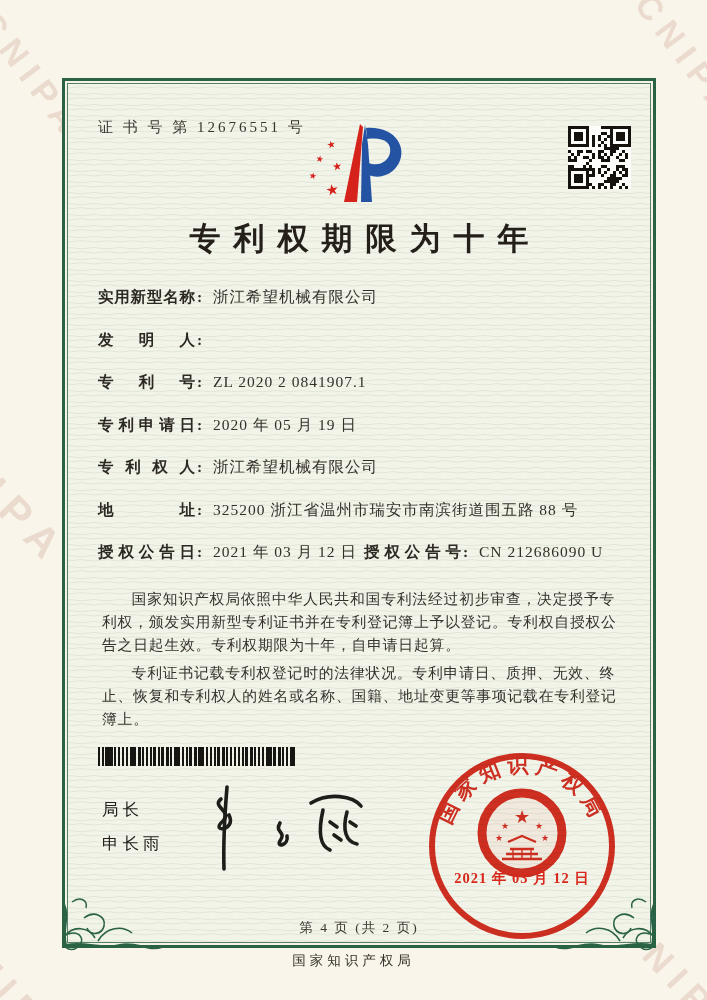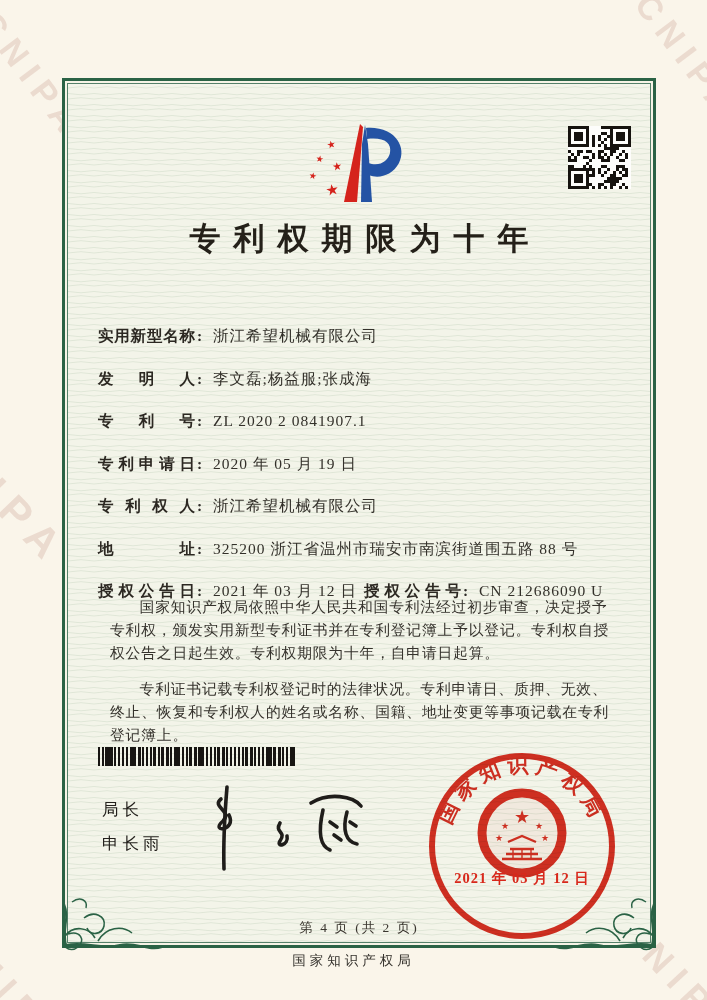--- a/index.html
+++ b/index.html
@@ -19,30 +19,30 @@
   .guilloche{position:absolute;left:3px;top:3px;width:582px;height:858px;opacity:.8;}
 
   .certno{position:absolute;left:33px;top:37px;font-size:15px;letter-spacing:3px;color:#3a362f;}
   .logo{position:absolute;left:236px;top:33px;width:112px;height:99px;}
   .qr{position:absolute;left:503px;top:45px;width:63px;height:63px;background:#fdfdfb;}
   .qr i{position:absolute;width:3px;height:3px;background:#16130f;}
 
   .title{position:absolute;left:0;right:0;top:137px;text-align:center;font-size:31px;font-weight:bold;
          letter-spacing:13px;text-indent:13px;color:#242019;}
 
-  .fields{position:absolute;left:33px;top:206px;width:540px;font-size:15.5px;margin-top:39px;}
+  .fields{position:absolute;left:33px;top:206px;width:540px;font-size:15.5px;}
   .frow{display:flex;align-items:baseline;height:42.5px;position:relative;}
   .flabel{display:inline-block;width:97px;text-align:justify;text-align-last:justify;font-weight:600;color:#2c2822;}
   .fcolon{display:inline-block;width:16px;font-weight:600;padding-left:2px;}
   .fvalue{letter-spacing:1px;color:#33302a;}
   .pair2{position:absolute;left:266px;top:0;display:flex;align-items:baseline;height:42.5px;}
 
   .paras{position:absolute;left:33px;top:503px;width:527px;font-size:14.8px;line-height:23.2px;
          letter-spacing:0.8px;color:#35322c;}
-  .paras p{margin:12px;text-indent:2em;}
+  .paras p{margin:4px;text-indent:2em;}
 
   .barcode{position:absolute;left:33px;top:666px;width:197px;height:19px;background:
     repeating-linear-gradient(90deg,#171512 0 2px,rgba(0,0,0,0) 2px 4px),
     repeating-linear-gradient(90deg,#171512 0 1px,rgba(0,0,0,0) 1px 7px),
     repeating-linear-gradient(90deg,rgba(0,0,0,0) 0 9px,#171512 9px 12px,rgba(0,0,0,0) 12px 23px);}
 
   .director-title{position:absolute;left:37px;top:718px;font-size:16.5px;letter-spacing:4px;color:#23201c;}
   .director-name{position:absolute;left:37px;top:752px;font-size:16.5px;letter-spacing:4px;color:#23201c;}
   .signature{position:absolute;left:118px;top:698px;width:214px;height:98px;}
 
@@ -223,20 +223,21 @@
         <path d="M0 818 q13 -2.6 26 0 q13 -2.6 26 0 q13 -2.6 26 0 q13 -2.6 26 0 q13 -2.6 26 0 q13 -2.6 26 0 q13 -2.6 26 0 q13 -2.6 26 0 q13 -2.6 26 0 q13 -2.6 26 0 q13 -2.6 26 0 q13 -2.6 26 0 q13 -2.6 26 0 q13 -2.6 26 0 q13 -2.6 26 0 q13 -2.6 26 0 q13 -2.6 26 0 q13 -2.6 26 0 q13 -2.6 26 0 q13 -2.6 26 0 q13 -2.6 26 0 q13 -2.6 26 0 q13 -2.6 26 0" stroke="#dbe3d3" stroke-width="1" fill="none"></path>
         <path d="M0 823.5 q13 2.6 26 0 q13 2.6 26 0 q13 2.6 26 0 q13 2.6 26 0 q13 2.6 26 0 q13 2.6 26 0 q13 2.6 26 0 q13 2.6 26 0 q13 2.6 26 0 q13 2.6 26 0 q13 2.6 26 0 q13 2.6 26 0 q13 2.6 26 0 q13 2.6 26 0 q13 2.6 26 0 q13 2.6 26 0 q13 2.6 26 0 q13 2.6 26 0 q13 2.6 26 0 q13 2.6 26 0 q13 2.6 26 0 q13 2.6 26 0 q13 2.6 26 0" stroke="#dbe3d3" stroke-width="1" fill="none"></path>
         <path d="M0 829 q13 -2.6 26 0 q13 -2.6 26 0 q13 -2.6 26 0 q13 -2.6 26 0 q13 -2.6 26 0 q13 -2.6 26 0 q13 -2.6 26 0 q13 -2.6 26 0 q13 -2.6 26 0 q13 -2.6 26 0 q13 -2.6 26 0 q13 -2.6 26 0 q13 -2.6 26 0 q13 -2.6 26 0 q13 -2.6 26 0 q13 -2.6 26 0 q13 -2.6 26 0 q13 -2.6 26 0 q13 -2.6 26 0 q13 -2.6 26 0 q13 -2.6 26 0 q13 -2.6 26 0 q13 -2.6 26 0" stroke="#dbe3d3" stroke-width="1" fill="none"></path>
         <path d="M0 834.5 q13 2.6 26 0 q13 2.6 26 0 q13 2.6 26 0 q13 2.6 26 0 q13 2.6 26 0 q13 2.6 26 0 q13 2.6 26 0 q13 2.6 26 0 q13 2.6 26 0 q13 2.6 26 0 q13 2.6 26 0 q13 2.6 26 0 q13 2.6 26 0 q13 2.6 26 0 q13 2.6 26 0 q13 2.6 26 0 q13 2.6 26 0 q13 2.6 26 0 q13 2.6 26 0 q13 2.6 26 0 q13 2.6 26 0 q13 2.6 26 0 q13 2.6 26 0" stroke="#dbe3d3" stroke-width="1" fill="none"></path>
         <path d="M0 840 q13 -2.6 26 0 q13 -2.6 26 0 q13 -2.6 26 0 q13 -2.6 26 0 q13 -2.6 26 0 q13 -2.6 26 0 q13 -2.6 26 0 q13 -2.6 26 0 q13 -2.6 26 0 q13 -2.6 26 0 q13 -2.6 26 0 q13 -2.6 26 0 q13 -2.6 26 0 q13 -2.6 26 0 q13 -2.6 26 0 q13 -2.6 26 0 q13 -2.6 26 0 q13 -2.6 26 0 q13 -2.6 26 0 q13 -2.6 26 0 q13 -2.6 26 0 q13 -2.6 26 0 q13 -2.6 26 0" stroke="#dbe3d3" stroke-width="1" fill="none"></path>
         <path d="M0 845.5 q13 2.6 26 0 q13 2.6 26 0 q13 2.6 26 0 q13 2.6 26 0 q13 2.6 26 0 q13 2.6 26 0 q13 2.6 26 0 q13 2.6 26 0 q13 2.6 26 0 q13 2.6 26 0 q13 2.6 26 0 q13 2.6 26 0 q13 2.6 26 0 q13 2.6 26 0 q13 2.6 26 0 q13 2.6 26 0 q13 2.6 26 0 q13 2.6 26 0 q13 2.6 26 0 q13 2.6 26 0 q13 2.6 26 0 q13 2.6 26 0 q13 2.6 26 0" stroke="#dbe3d3" stroke-width="1" fill="none"></path>
         <path d="M0 851 q13 -2.6 26 0 q13 -2.6 26 0 q13 -2.6 26 0 q13 -2.6 26 0 q13 -2.6 26 0 q13 -2.6 26 0 q13 -2.6 26 0 q13 -2.6 26 0 q13 -2.6 26 0 q13 -2.6 26 0 q13 -2.6 26 0 q13 -2.6 26 0 q13 -2.6 26 0 q13 -2.6 26 0 q13 -2.6 26 0 q13 -2.6 26 0 q13 -2.6 26 0 q13 -2.6 26 0 q13 -2.6 26 0 q13 -2.6 26 0 q13 -2.6 26 0 q13 -2.6 26 0 q13 -2.6 26 0" stroke="#dbe3d3" stroke-width="1" fill="none"></path>
         <path d="M0 856.5 q13 2.6 26 0 q13 2.6 26 0 q13 2.6 26 0 q13 2.6 26 0 q13 2.6 26 0 q13 2.6 26 0 q13 2.6 26 0 q13 2.6 26 0 q13 2.6 26 0 q13 2.6 26 0 q13 2.6 26 0 q13 2.6 26 0 q13 2.6 26 0 q13 2.6 26 0 q13 2.6 26 0 q13 2.6 26 0 q13 2.6 26 0 q13 2.6 26 0 q13 2.6 26 0 q13 2.6 26 0 q13 2.6 26 0 q13 2.6 26 0 q13 2.6 26 0" stroke="#dbe3d3" stroke-width="1" fill="none"></path>
       </svg>
 
+    <div class="certno">证 书 号 第 12676551 号</div>
 
     <svg class="logo" viewBox="0 0 112 99">
       <polygon points="59,10 62,13 56,88 43,88" fill="#d5231c"></polygon>
       <polygon points="64,11 61,30 60,88 71,88 67,30" fill="#2453a4"></polygon>
       <path d="M65,14 C95,12 106,34 98,49 C91,62 77,65 68,61 L67,49 C79,53 87,47 89,39 C91,28 82,23 66,25 Z" fill="#2453a4"></path>
       <text x="30" y="34" font-size="10" fill="#d5231c" text-anchor="middle" transform="rotate(-12 30 30)">★</text>
       <text x="19" y="48" font-size="9" fill="#d5231c" text-anchor="middle" transform="rotate(10 19 44)">★</text>
       <text x="36" y="56" font-size="11" fill="#d5231c" text-anchor="middle" transform="rotate(-8 36 52)">★</text>
       <text x="12" y="65" font-size="9" fill="#d5231c" text-anchor="middle" transform="rotate(12 12 61)">★</text>
       <text x="31" y="81" font-size="15" fill="#d5231c" text-anchor="middle" transform="rotate(-10 31 75)">★</text>
@@ -458,21 +459,20 @@
 
     <div class="fields">
       <div class="frow">
         <span class="flabel">实用新型名称</span>
           <span class="fcolon">:</span>
         <span class="fvalue">浙江希望机械有限公司</span>
       </div>
       <div class="frow">
         <span class="flabel">发明人</span>
           <span class="fcolon">:</span>
-        <span class="fvalue">李文磊;杨益服;张成海</span>
       </div>
       <div class="frow">
         <span class="flabel">专利号</span>
           <span class="fcolon">:</span>
         <span class="fvalue">ZL 2020 2 0841907.1</span>
       </div>
       <div class="frow">
         <span class="flabel">专利申请日</span>
           <span class="fcolon">:</span>
         <span class="fvalue">2020 年 05 月 19 日</span>

